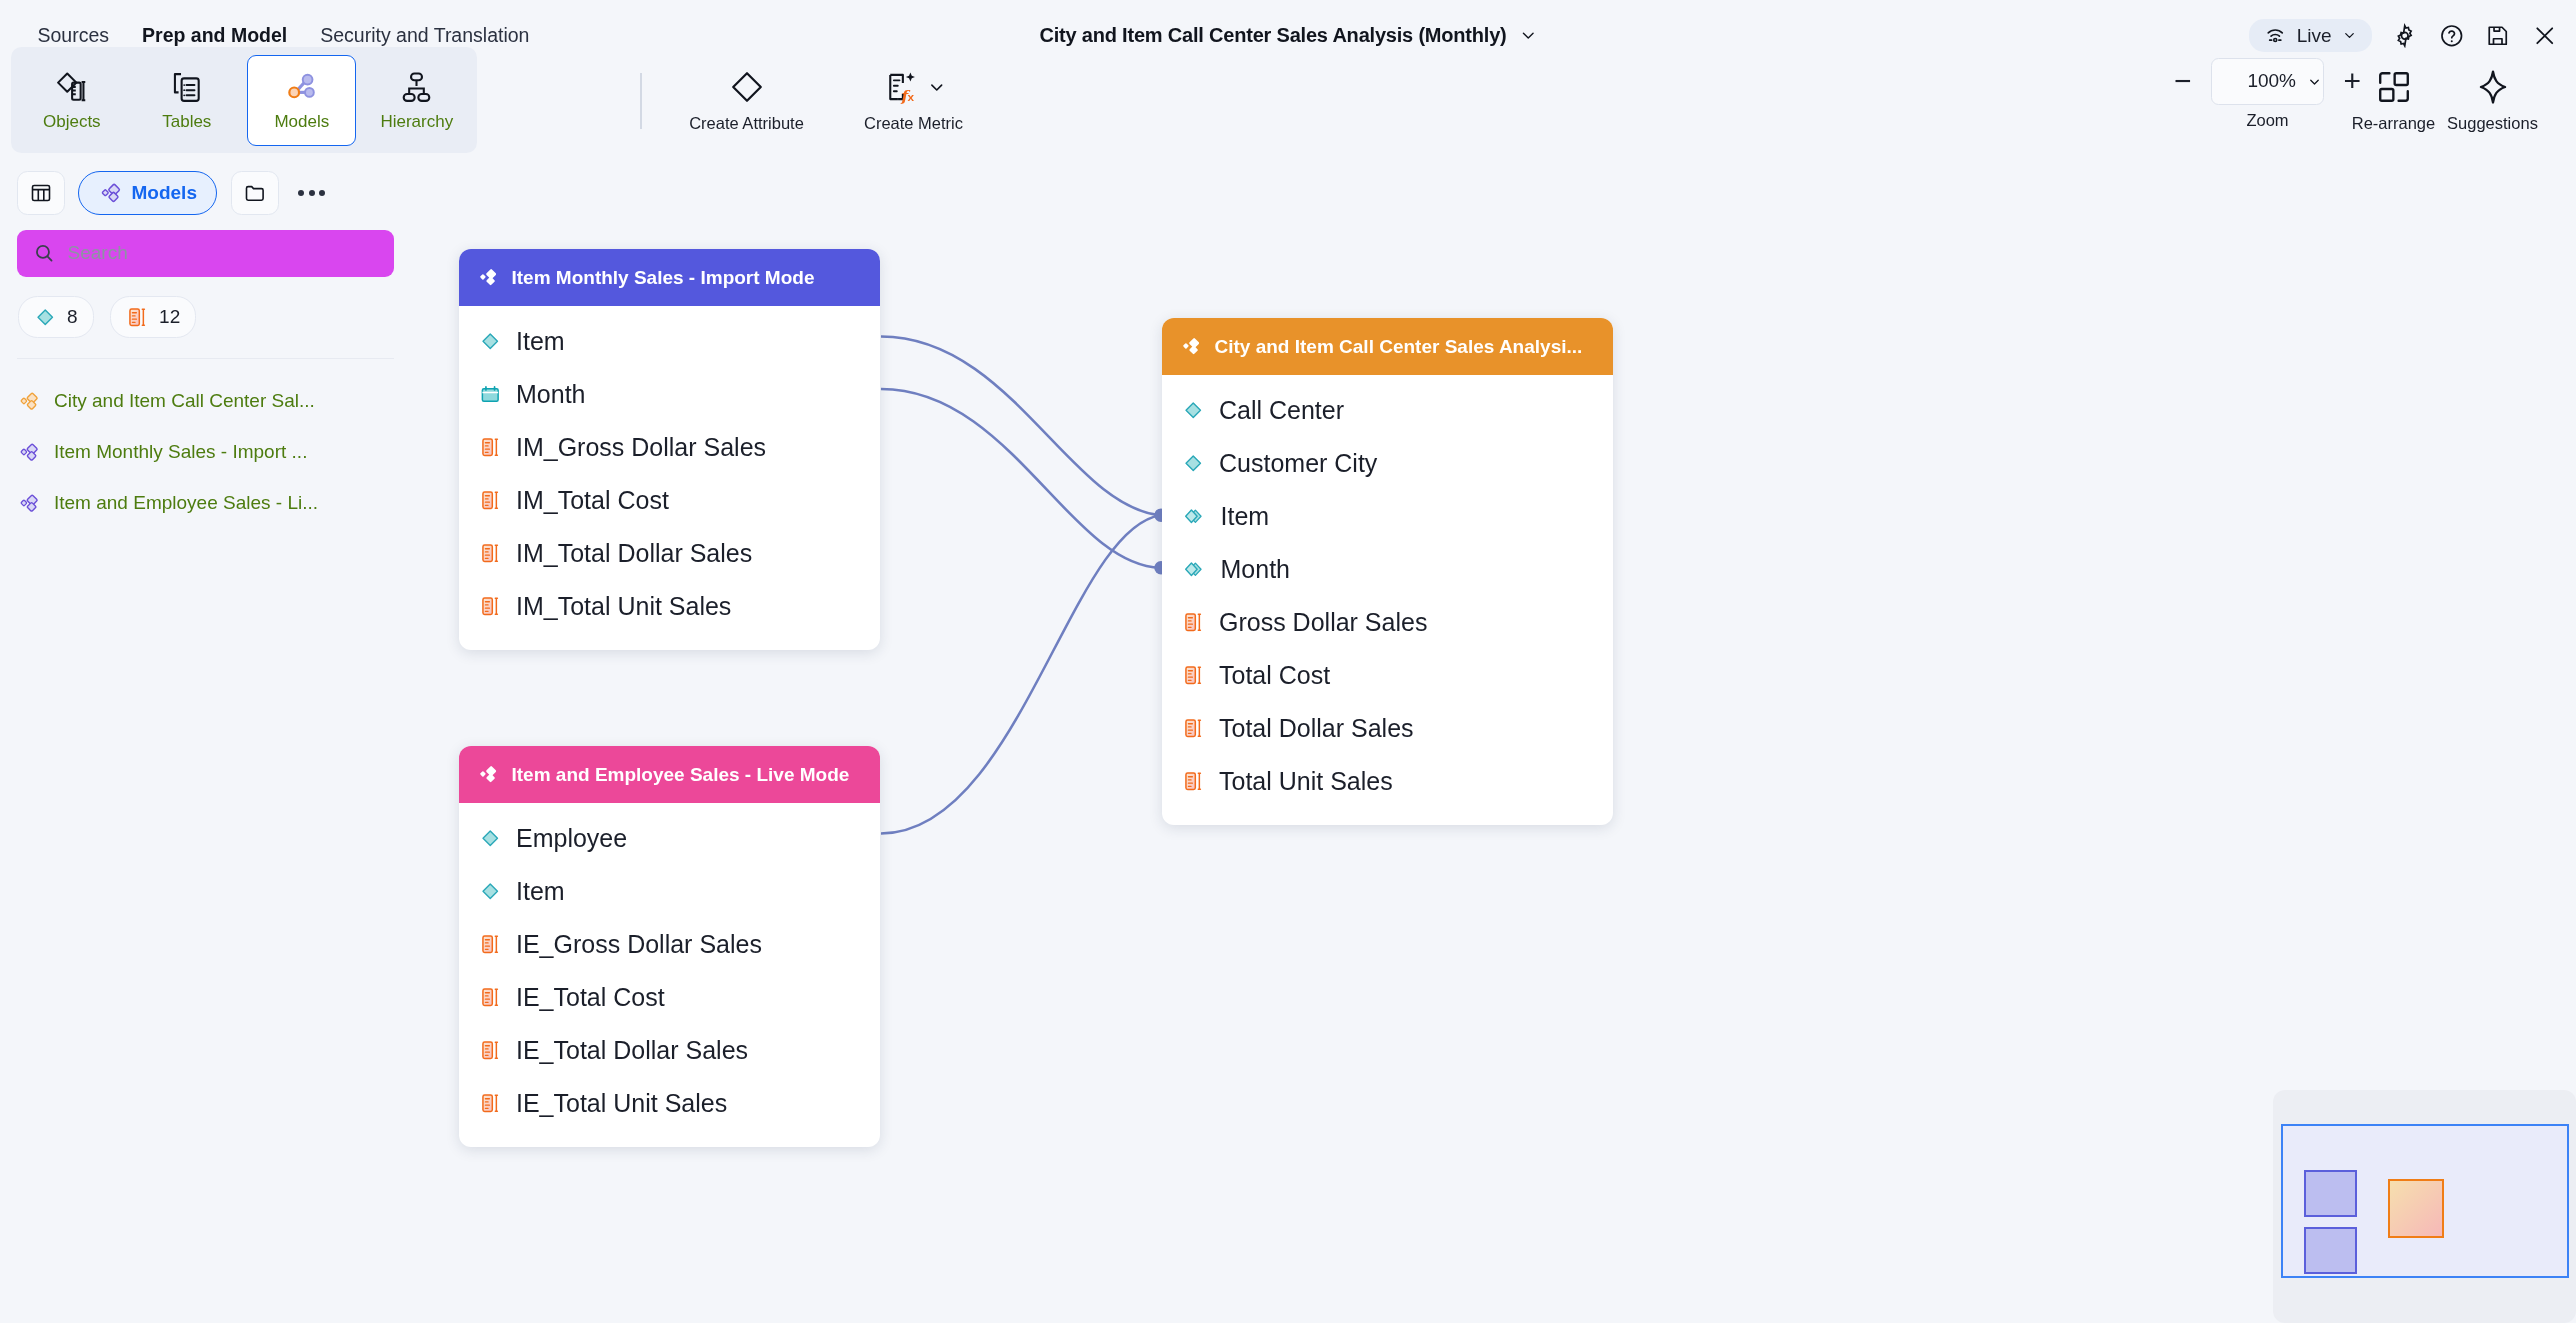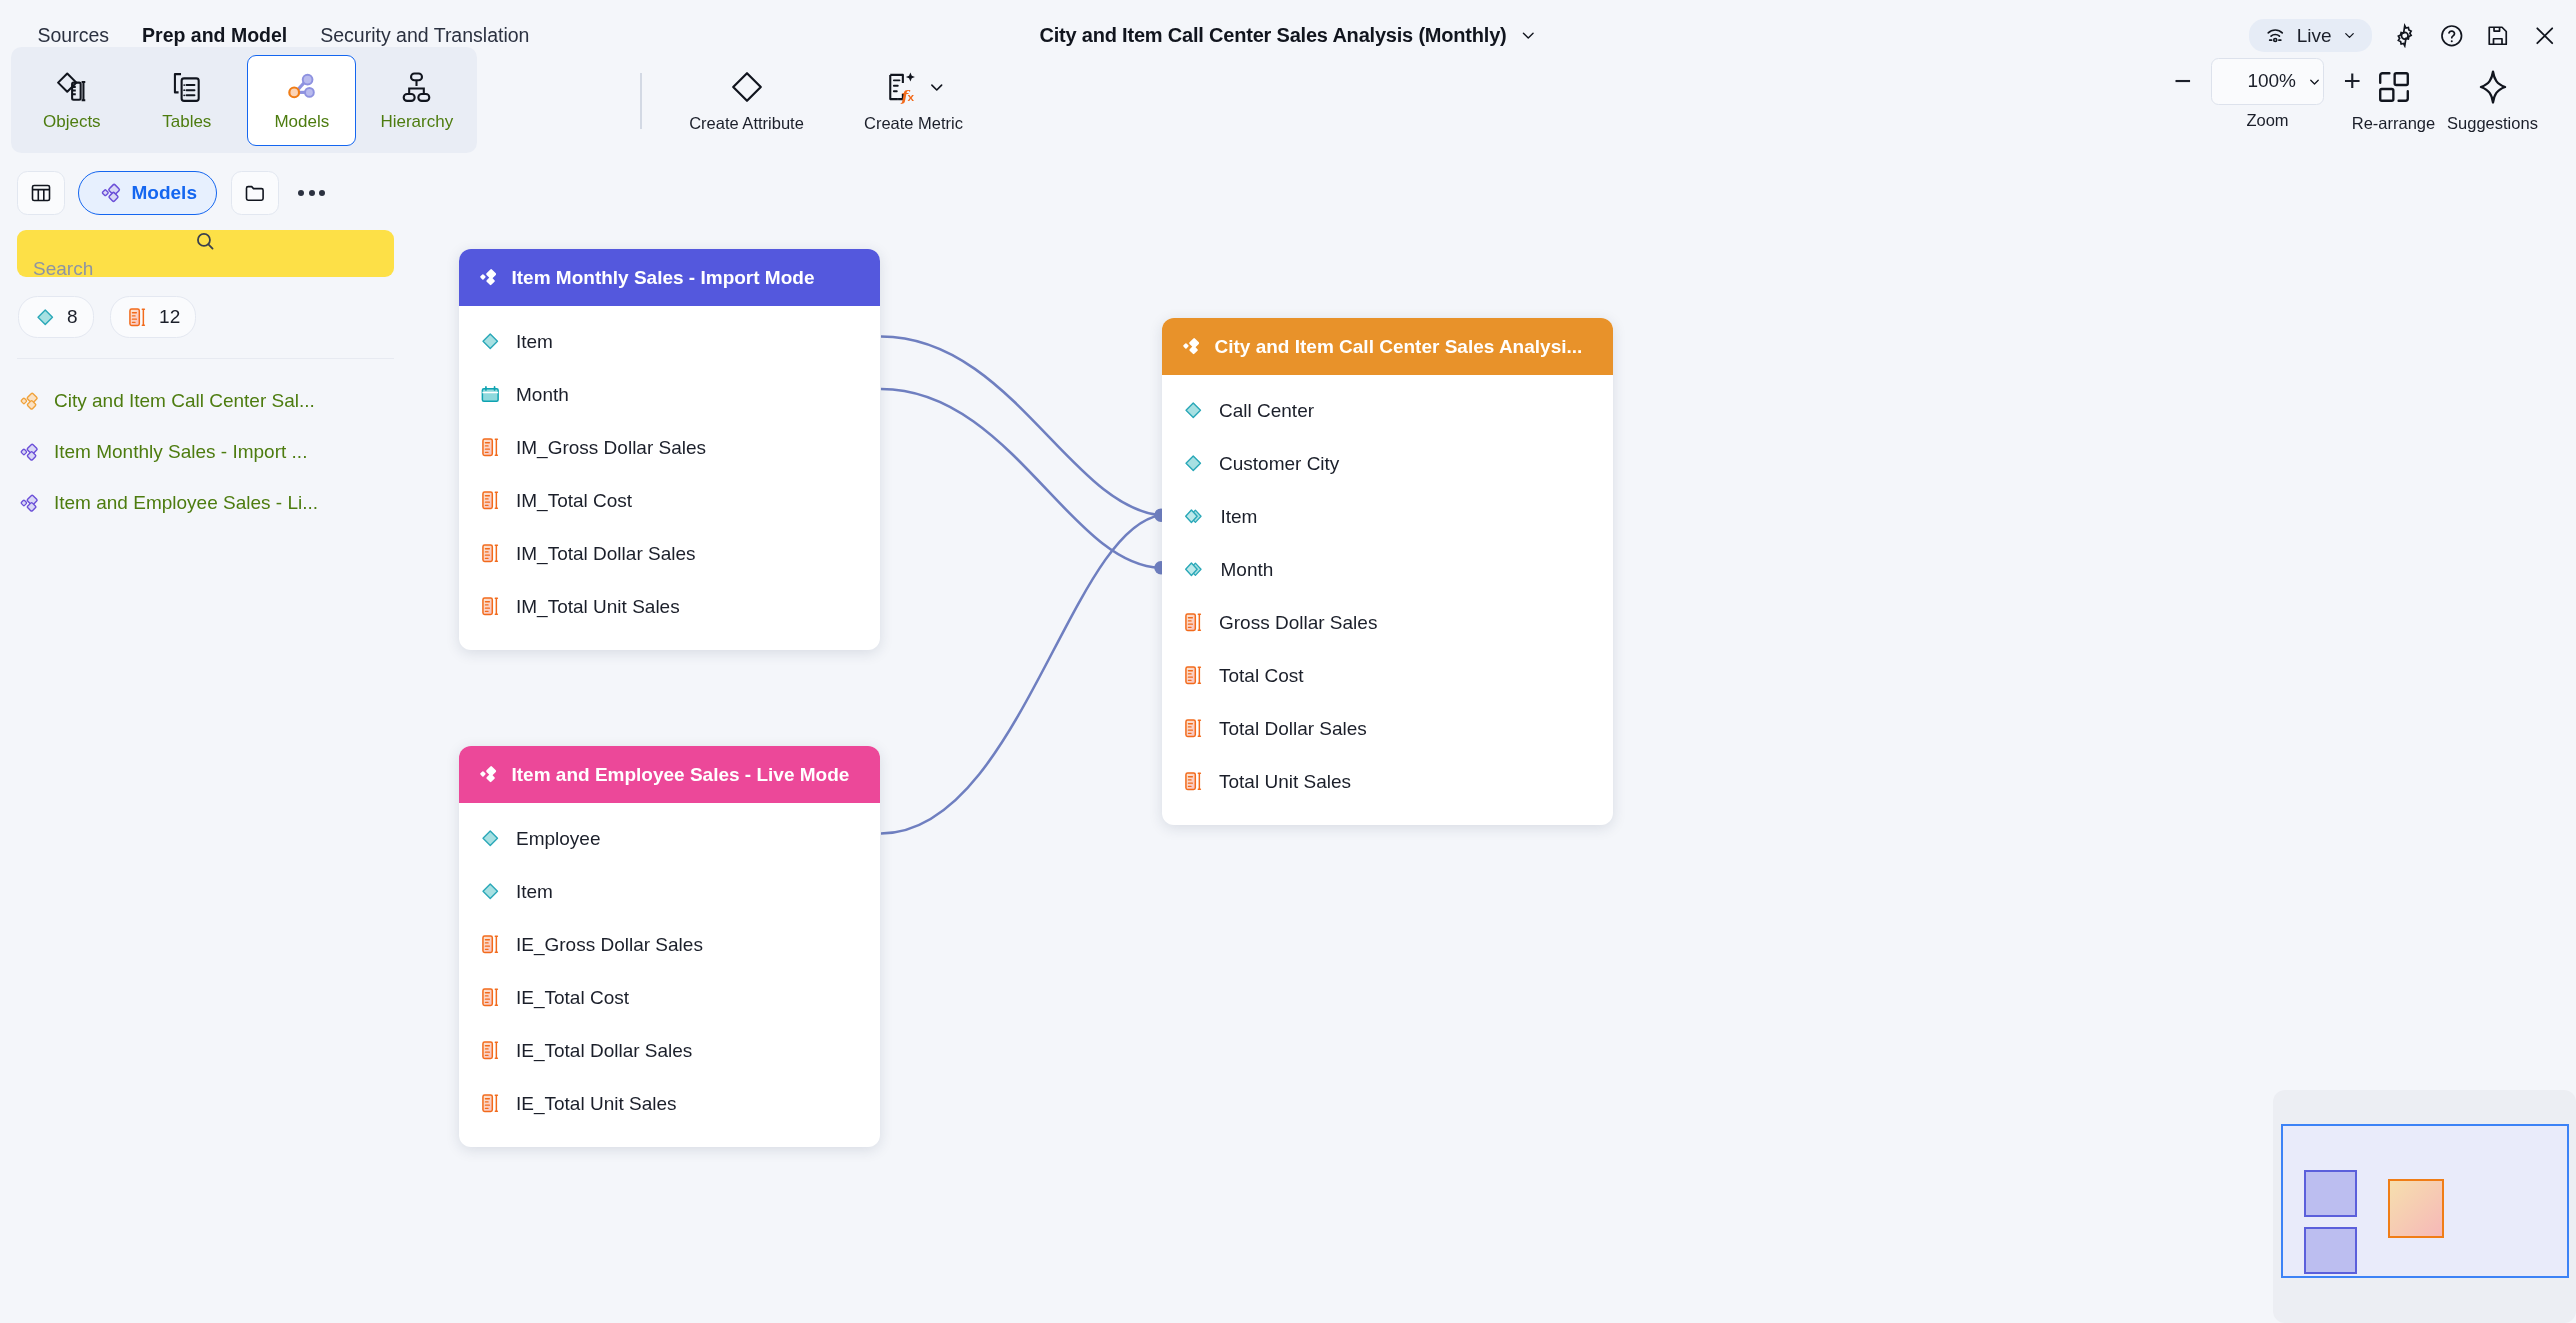--- a/index.html
+++ b/index.html
@@ -95,22 +95,22 @@
   }
   .pill-btn{
     height:44px;border:1.5px solid #1466f0;border-radius:22.5px;background:#e7f0fe;
     display:flex;align-items:center;gap:9px;padding:0 19.5px;cursor:pointer;
   }
   .pill-btn .lab{ font-size:19px;color:#1466f0;font-weight:bold;}
   .dots{ display:flex;gap:4.5px;align-items:center;cursor:pointer;padding:6px;}
   .dots i{ width:6px;height:6px;border-radius:50%;background:#2b3140;display:block;}
 
   .search{
-    margin:15px 15px 0 16.5px; height:47px; background:#fde047; border-radius:9px;
-    display:flex; align-items:center; gap:6px; padding:0 16.5px; cursor:text;flex-direction:column;
+    margin:15px 15px 0 16.5px; height:47px; background:#d946ef; border-radius:9px;
+    display:flex; align-items:center; gap:12px; padding:0 16.5px; cursor:text;
   }
   .search input{
     border:none; outline:none; background:transparent; font-size:19px;
     font-family:"Liberation Sans",sans-serif; color:#1b1f2a; width:100%;
   }
   .search input::placeholder{ color:#8d94a3;}
 
   .chips{ display:flex; gap:16.5px; padding:19.5px 0 0 18px;}
   .chip{
     border:1.5px solid #e4e8f1; border-radius:19.5px; height:42px; min-width:74px;
@@ -139,21 +139,21 @@
   }
   .card .hd{
     height:57px; display:flex; align-items:center; gap:12px; padding:0 18px;
     color:#ffffff; font-size:19px; font-weight:bold; white-space:nowrap; cursor:move;
   }
   .card .hd .tx{ overflow:hidden; text-overflow:ellipsis;}
   .card .body{ padding:9px 0 16.5px 0;}
   .row{
     display:flex;align-items:center;gap:15px;height:53px;padding:0 19.5px;cursor:pointer;
   }
-  .row .lab{ font-size:19px;color:#1b1f2a;white-space:nowrap;}
+  .row .lab{ font-size:25px;color:#1b1f2a;white-space:nowrap;}
 
   
   .minimap{
     position:absolute; right:0px; bottom:0px; width:303px; height:233px;
     background:#eceef3; border-radius:12px;
   }
   .mm-view{ position:absolute; left:7.5px; top:34px; width:288px; height:154px; border:2.3px solid #3c82f6; background:#e9ebfa;}
   .mm-card{ position:absolute; }
   .mm-purple{ background:#bcbef0; border:2.3px solid #5b5fdb;}
   .mm-orange{ background:linear-gradient(135deg,#f6dfae,#f6b8b8); border:2.3px solid #f07d16;}

